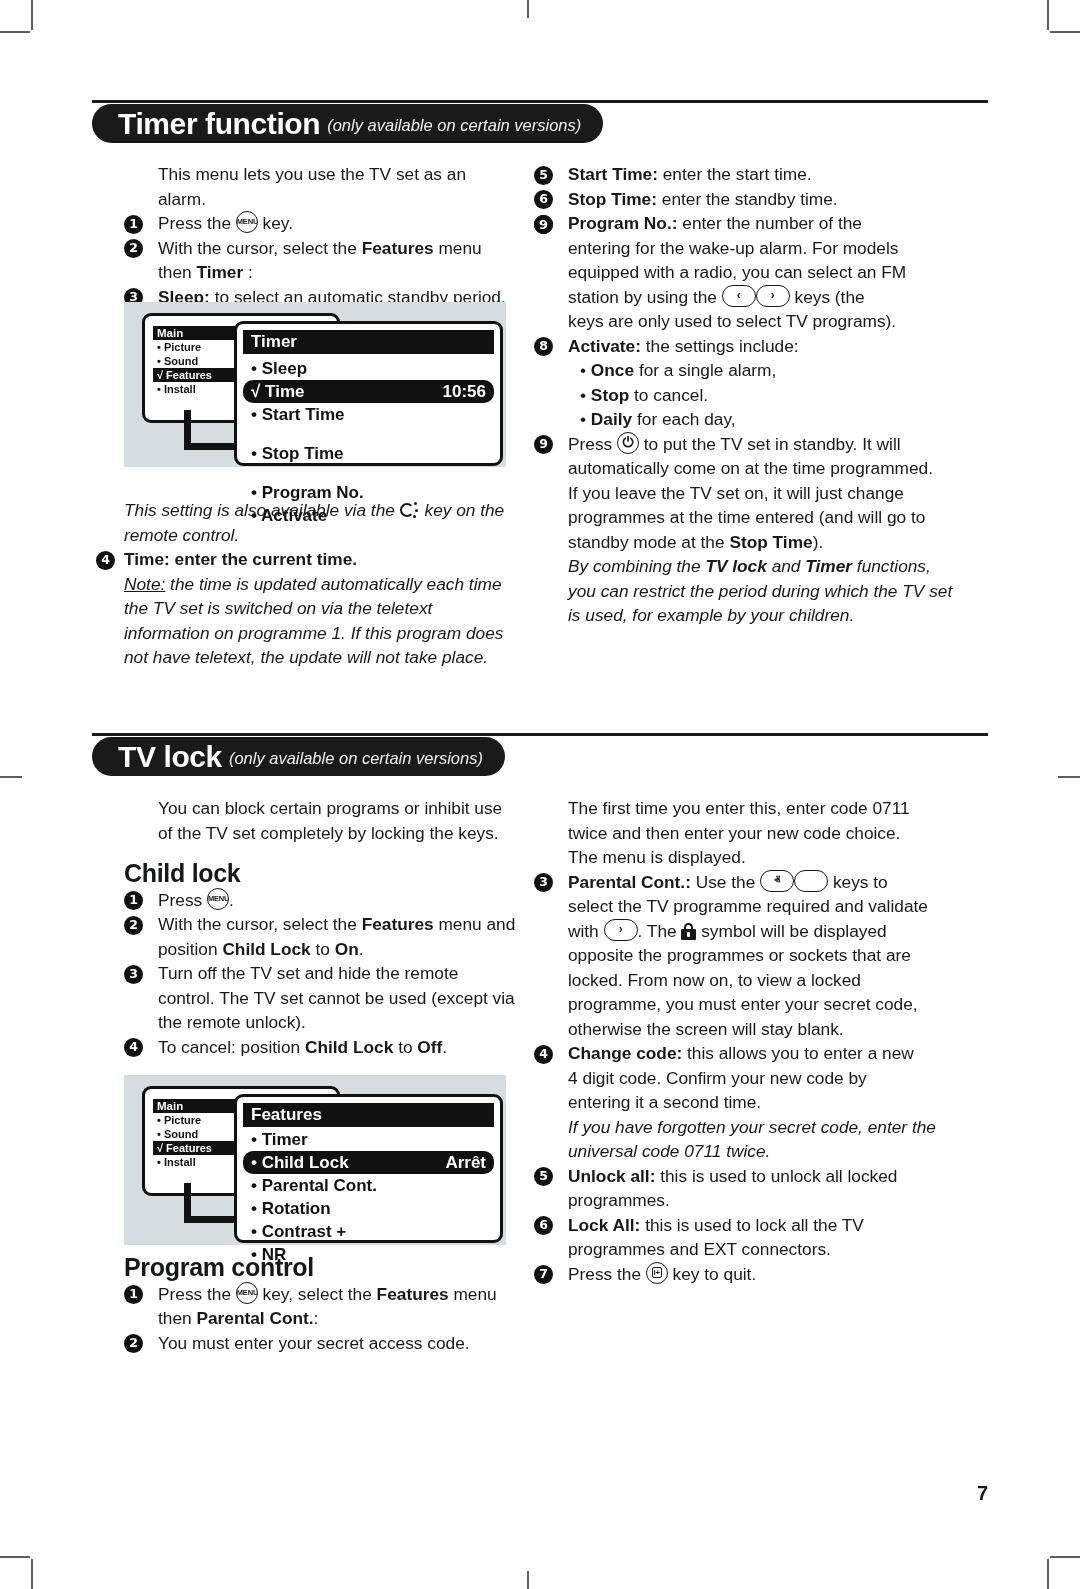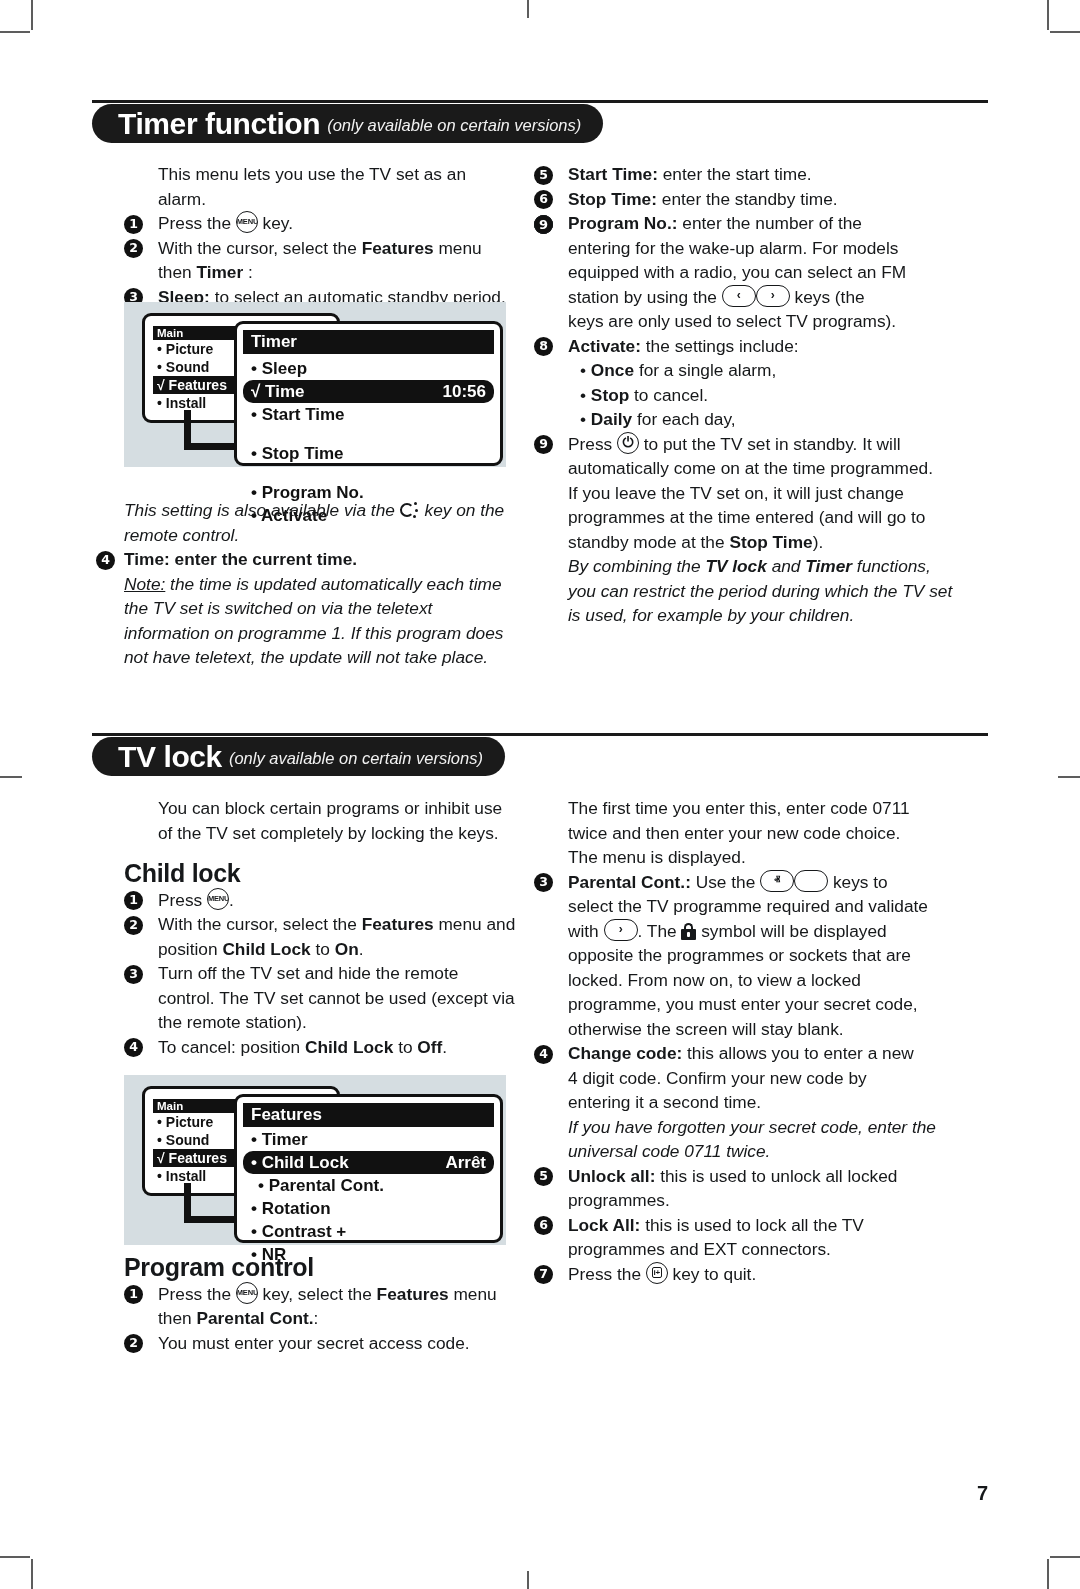--- a/index.html
+++ b/index.html
@@ -74,21 +74,21 @@
 
   
   .subhead{font-size:25px;font-weight:bold;letter-spacing:-0.3px;}
 
   
   .osd{position:absolute;background:#d5dde1;}
   .osd .mainbox{position:absolute;background:#fff;border:3px solid #111;border-radius:9px;}
   .osd .subbox{position:absolute;background:#fff;border:3px solid #111;border-radius:9px;}
   .osd-title{background:#111;color:#fff;font-weight:bold;}
   .m-title{font-size:11.5px;padding:1px 4px;}
-  .m-item{font-size:14px;font-weight:bold;padding:1px 4px;color:#111;}
+  .m-item{font-size:11px;font-weight:bold;padding:1px 4px;color:#111;}
   .m-item.sel{background:#111;color:#fff;}
   .s-title{font-size:17px;padding:2px 8px;font-weight:bold;}
   .s-item{font-size:17px;font-weight:bold;padding:1.5px 8px;color:#111;
           display:flex;justify-content:space-between;}
   .s-item.sel{background:#111;color:#fff;border-radius:10px;}
   .arrow{position:absolute;}
   .arrow .stem-v{position:absolute;background:#111;width:7px;}
   .arrow .stem-h{position:absolute;background:#111;height:7px;}
   .arrow .head{position:absolute;width:0;height:0;border-top:9px solid transparent;
       border-bottom:9px solid transparent;border-left:14px solid #111;}
@@ -263,21 +263,21 @@
     </div>
     <div class="li">
       <span class="num">2</span>
       <span>With the cursor, select the </span><b>Features</b><span> menu and</span><br>
       <span>position </span><b>Child Lock</b><span> to </span><b>On</b><span>.</span>
     </div>
     <div class="li">
       <span class="num">3</span>
       <span>Turn off the TV set and hide the remote</span><br>
       <span>control. The TV set cannot be used (except via</span><br>
-      <span>the remote station).</span>
+      <span>the remote unlock).</span>
     </div>
     <div class="li">
       <span class="num">4</span>
       <span>To cancel: position </span><b>Child Lock</b><span> to </span><b>Off</b><span>.</span>
     </div>
   </div>
 
   <div class="osd" style="left:124px;top:1075px;width:382px;height:170px;">
     <div class="mainbox" style="left:18px;top:11px;width:192px;height:104px;">
       <div class="osd-title m-title" style="margin:10px 0 0 8px;width:84px;">Main</div>
@@ -296,21 +296,21 @@
     <div class="subbox" style="left:110px;top:19px;width:263px;height:143px;">
       <div class="osd-title s-title" style="margin:6px 6px 1px 6px;">Features</div>
       <div class="s-item" style="margin:0 6px;">
           <span><span>•</span> <span>Timer</span></span>
           <span></span>
         </div>
       <div class="s-item sel" style="margin:0 6px;">
           <span><span>•</span> <span>Child Lock</span></span>
           <span>Arrêt</span>
         </div>
-      <div class="s-item" style="margin:0 13px;">
+      <div class="s-item" style="margin:0 6px;">
           <span><span>•</span> <span>Parental Cont.</span></span>
           <span></span>
         </div>
       <div class="s-item" style="margin:0 6px;">
           <span><span>•</span> <span>Rotation</span></span>
           <span></span>
         </div>
       <div class="s-item" style="margin:0 6px;">
           <span><span>•</span> <span>Contrast +</span></span>
           <span></span>

